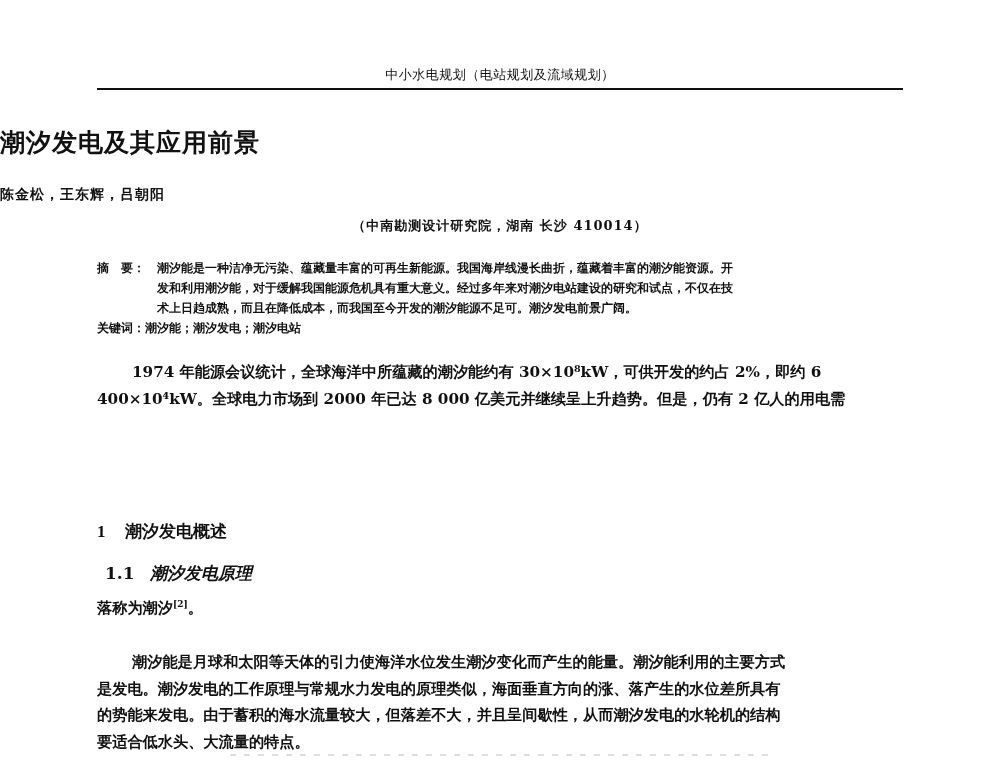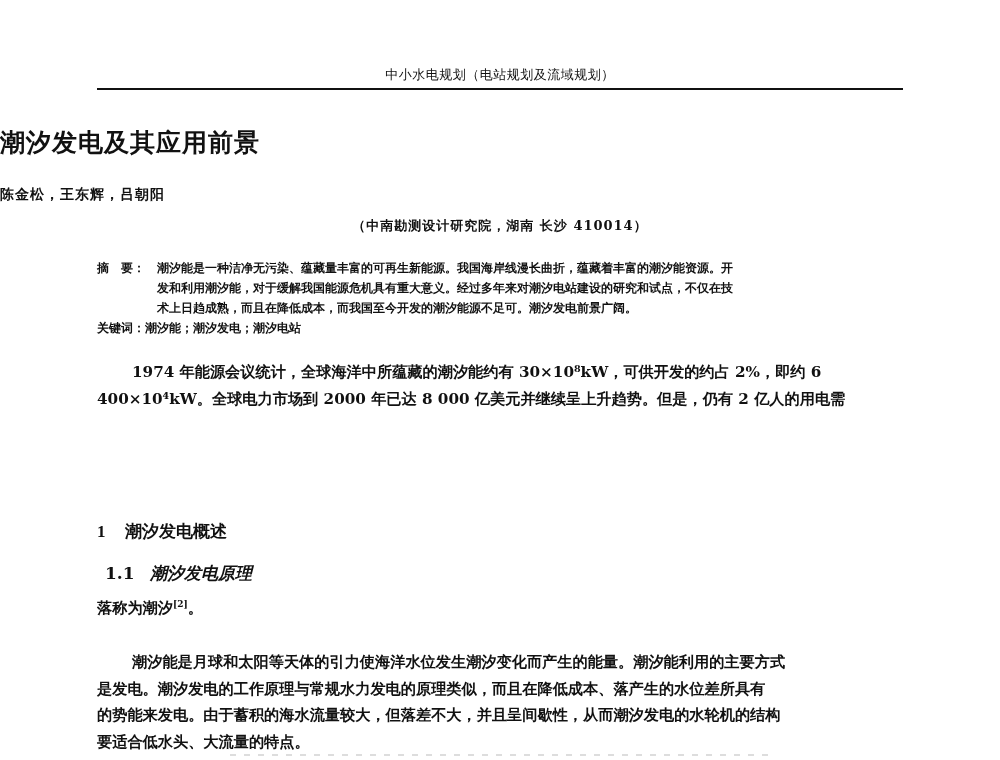--- a/index.html
+++ b/index.html
@@ -107,19 +107,19 @@
   <div class="heading2">
     <span class="num">1.1</span><span>潮汐发电原理</span>
   </div>
 
   <div class="body-text para2">
     <span class="line"><span>落称为潮汐</span><sup>[2]</sup><span>。</span></span>
   </div>
 
   <div class="body-text para3">
     <span class="line indent">潮汐能是月球和太阳等天体的引力使海洋水位发生潮汐变化而产生的能量。潮汐能利用的主要方式</span>
-    <span class="line">是发电。潮汐发电的工作原理与常规水力发电的原理类似，而且在降低成本、落产生的水位差所具有</span>
+    <span class="line">是发电。潮汐发电的工作原理与常规水力发电的原理类似，海面垂直方向的涨、落产生的水位差所具有</span>
     <span class="line">的势能来发电。由于蓄积的海水流量较大，但落差不大，并且呈间歇性，从而潮汐发电的水轮机的结构</span>
     <span class="line">要适合低水头、大流量的特点。</span>
   </div>
 
   <div class="faint-footer"></div>
 </div>
 
 </body></html>

